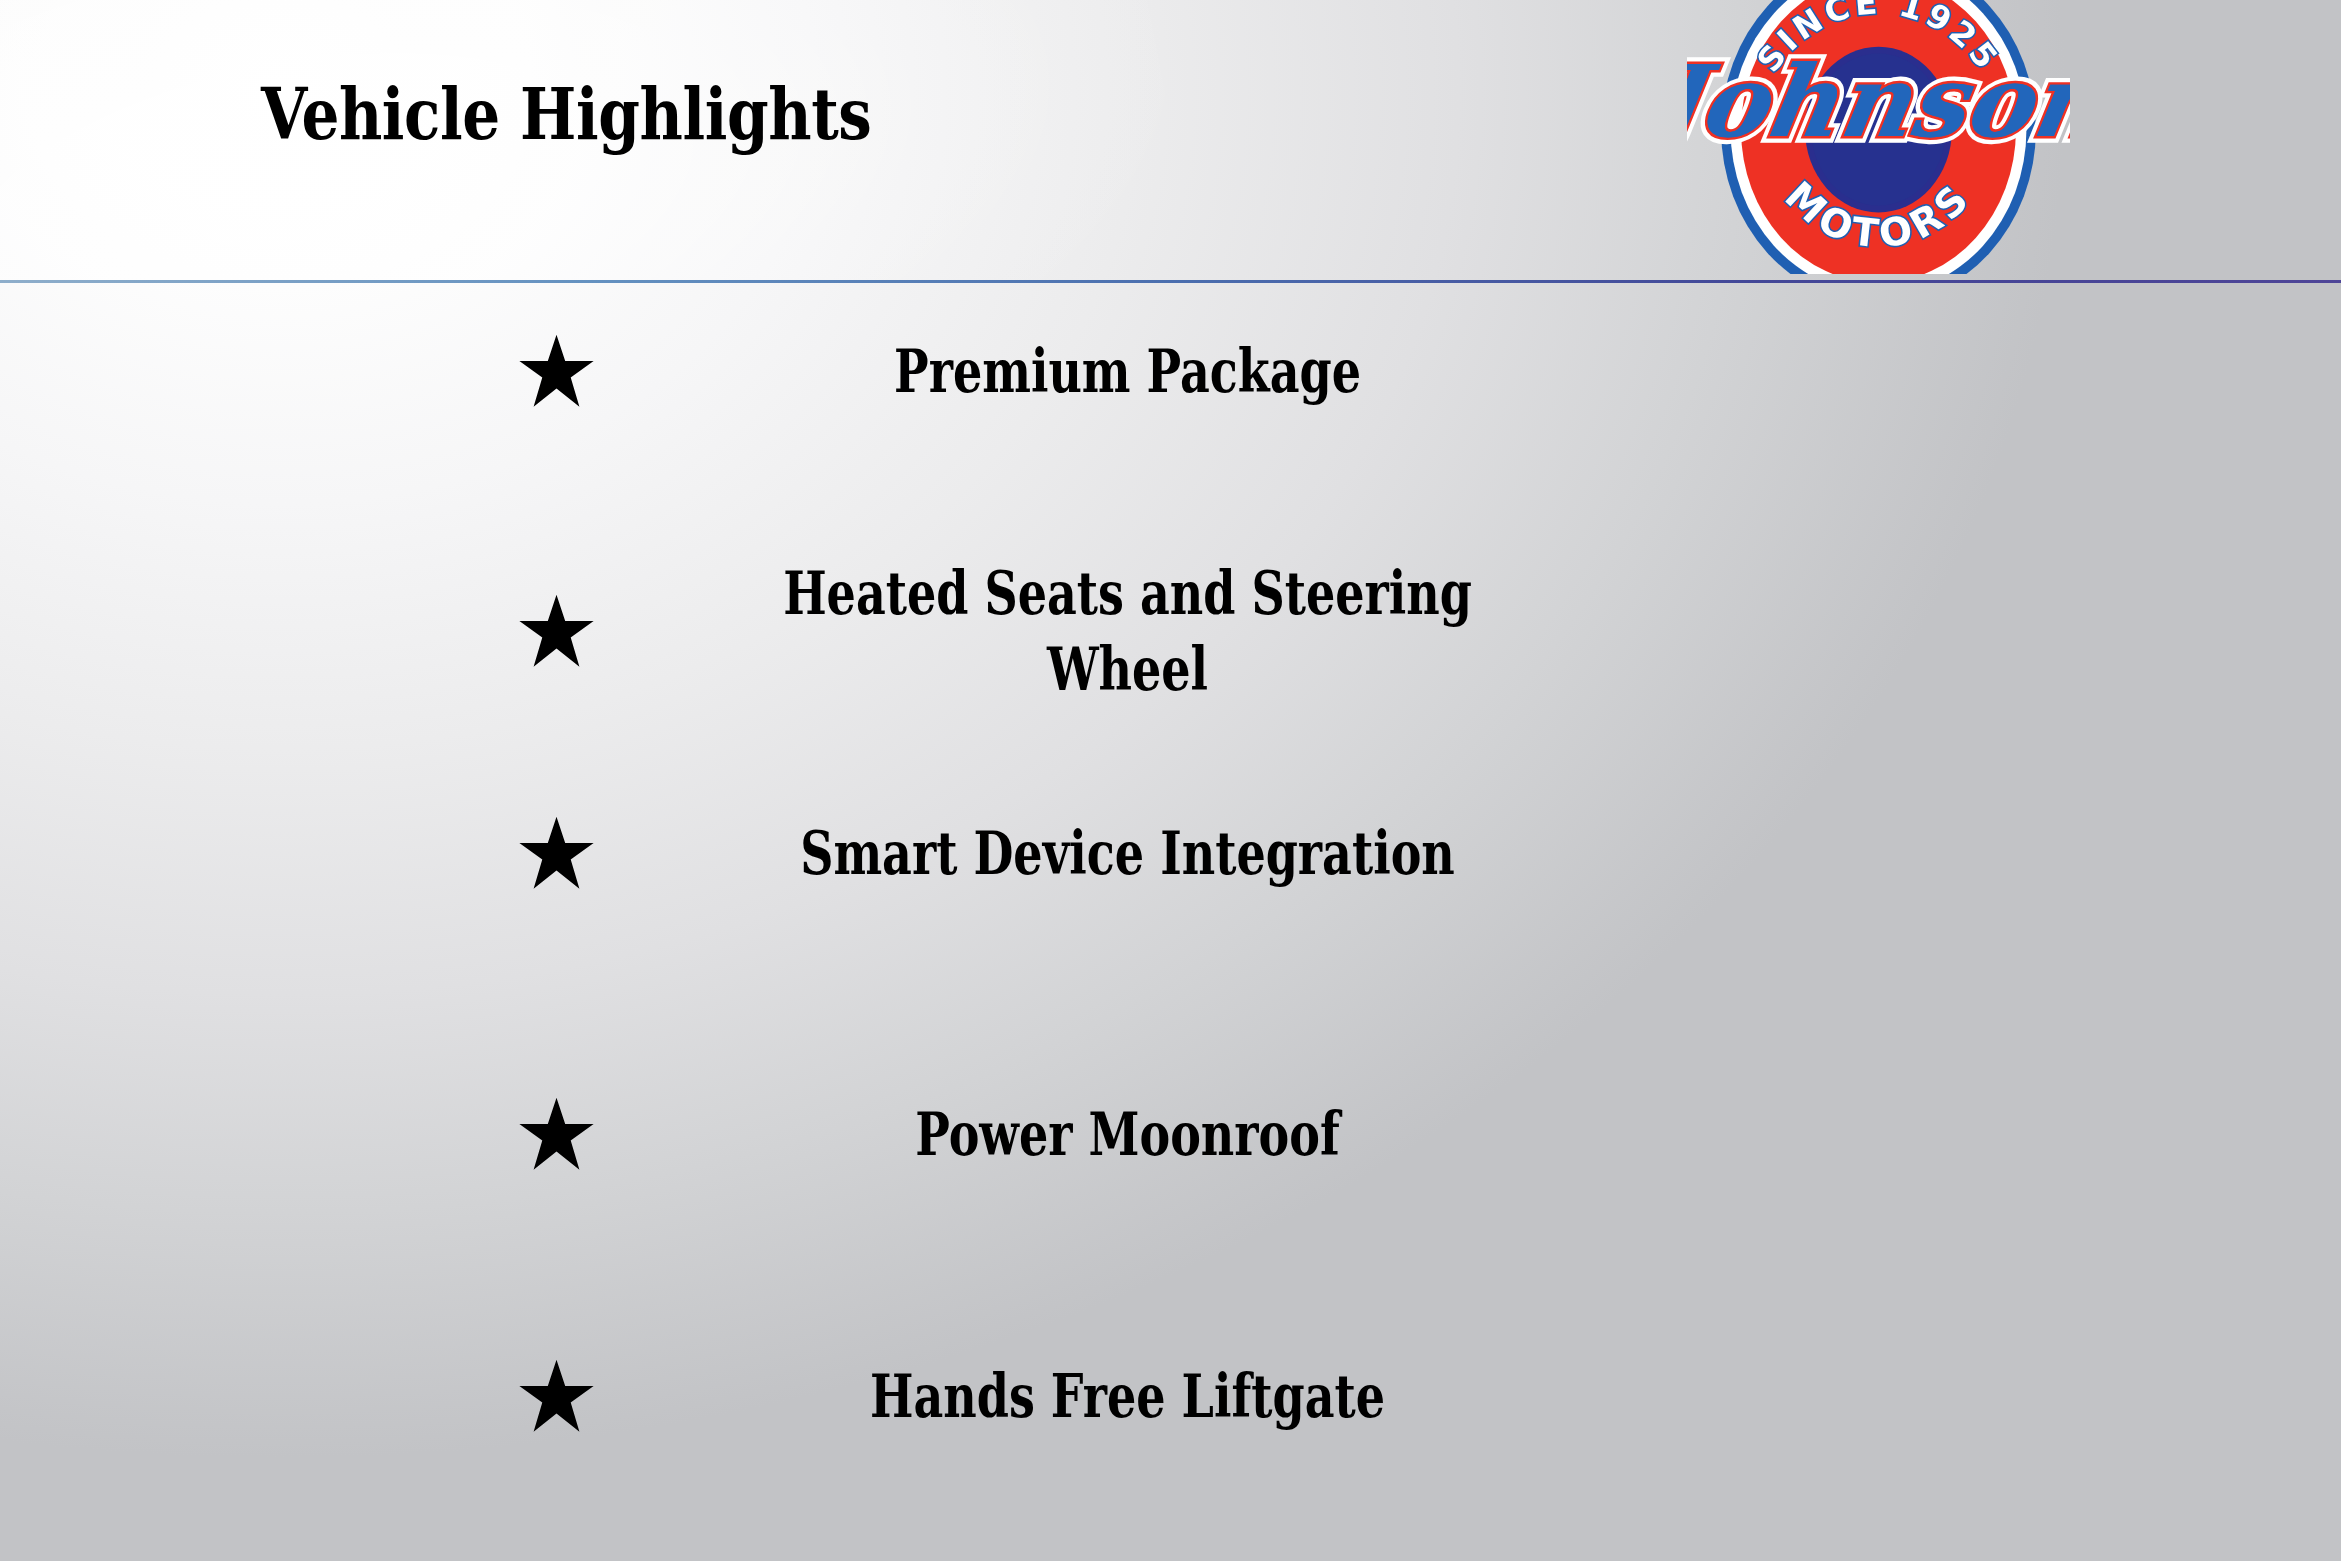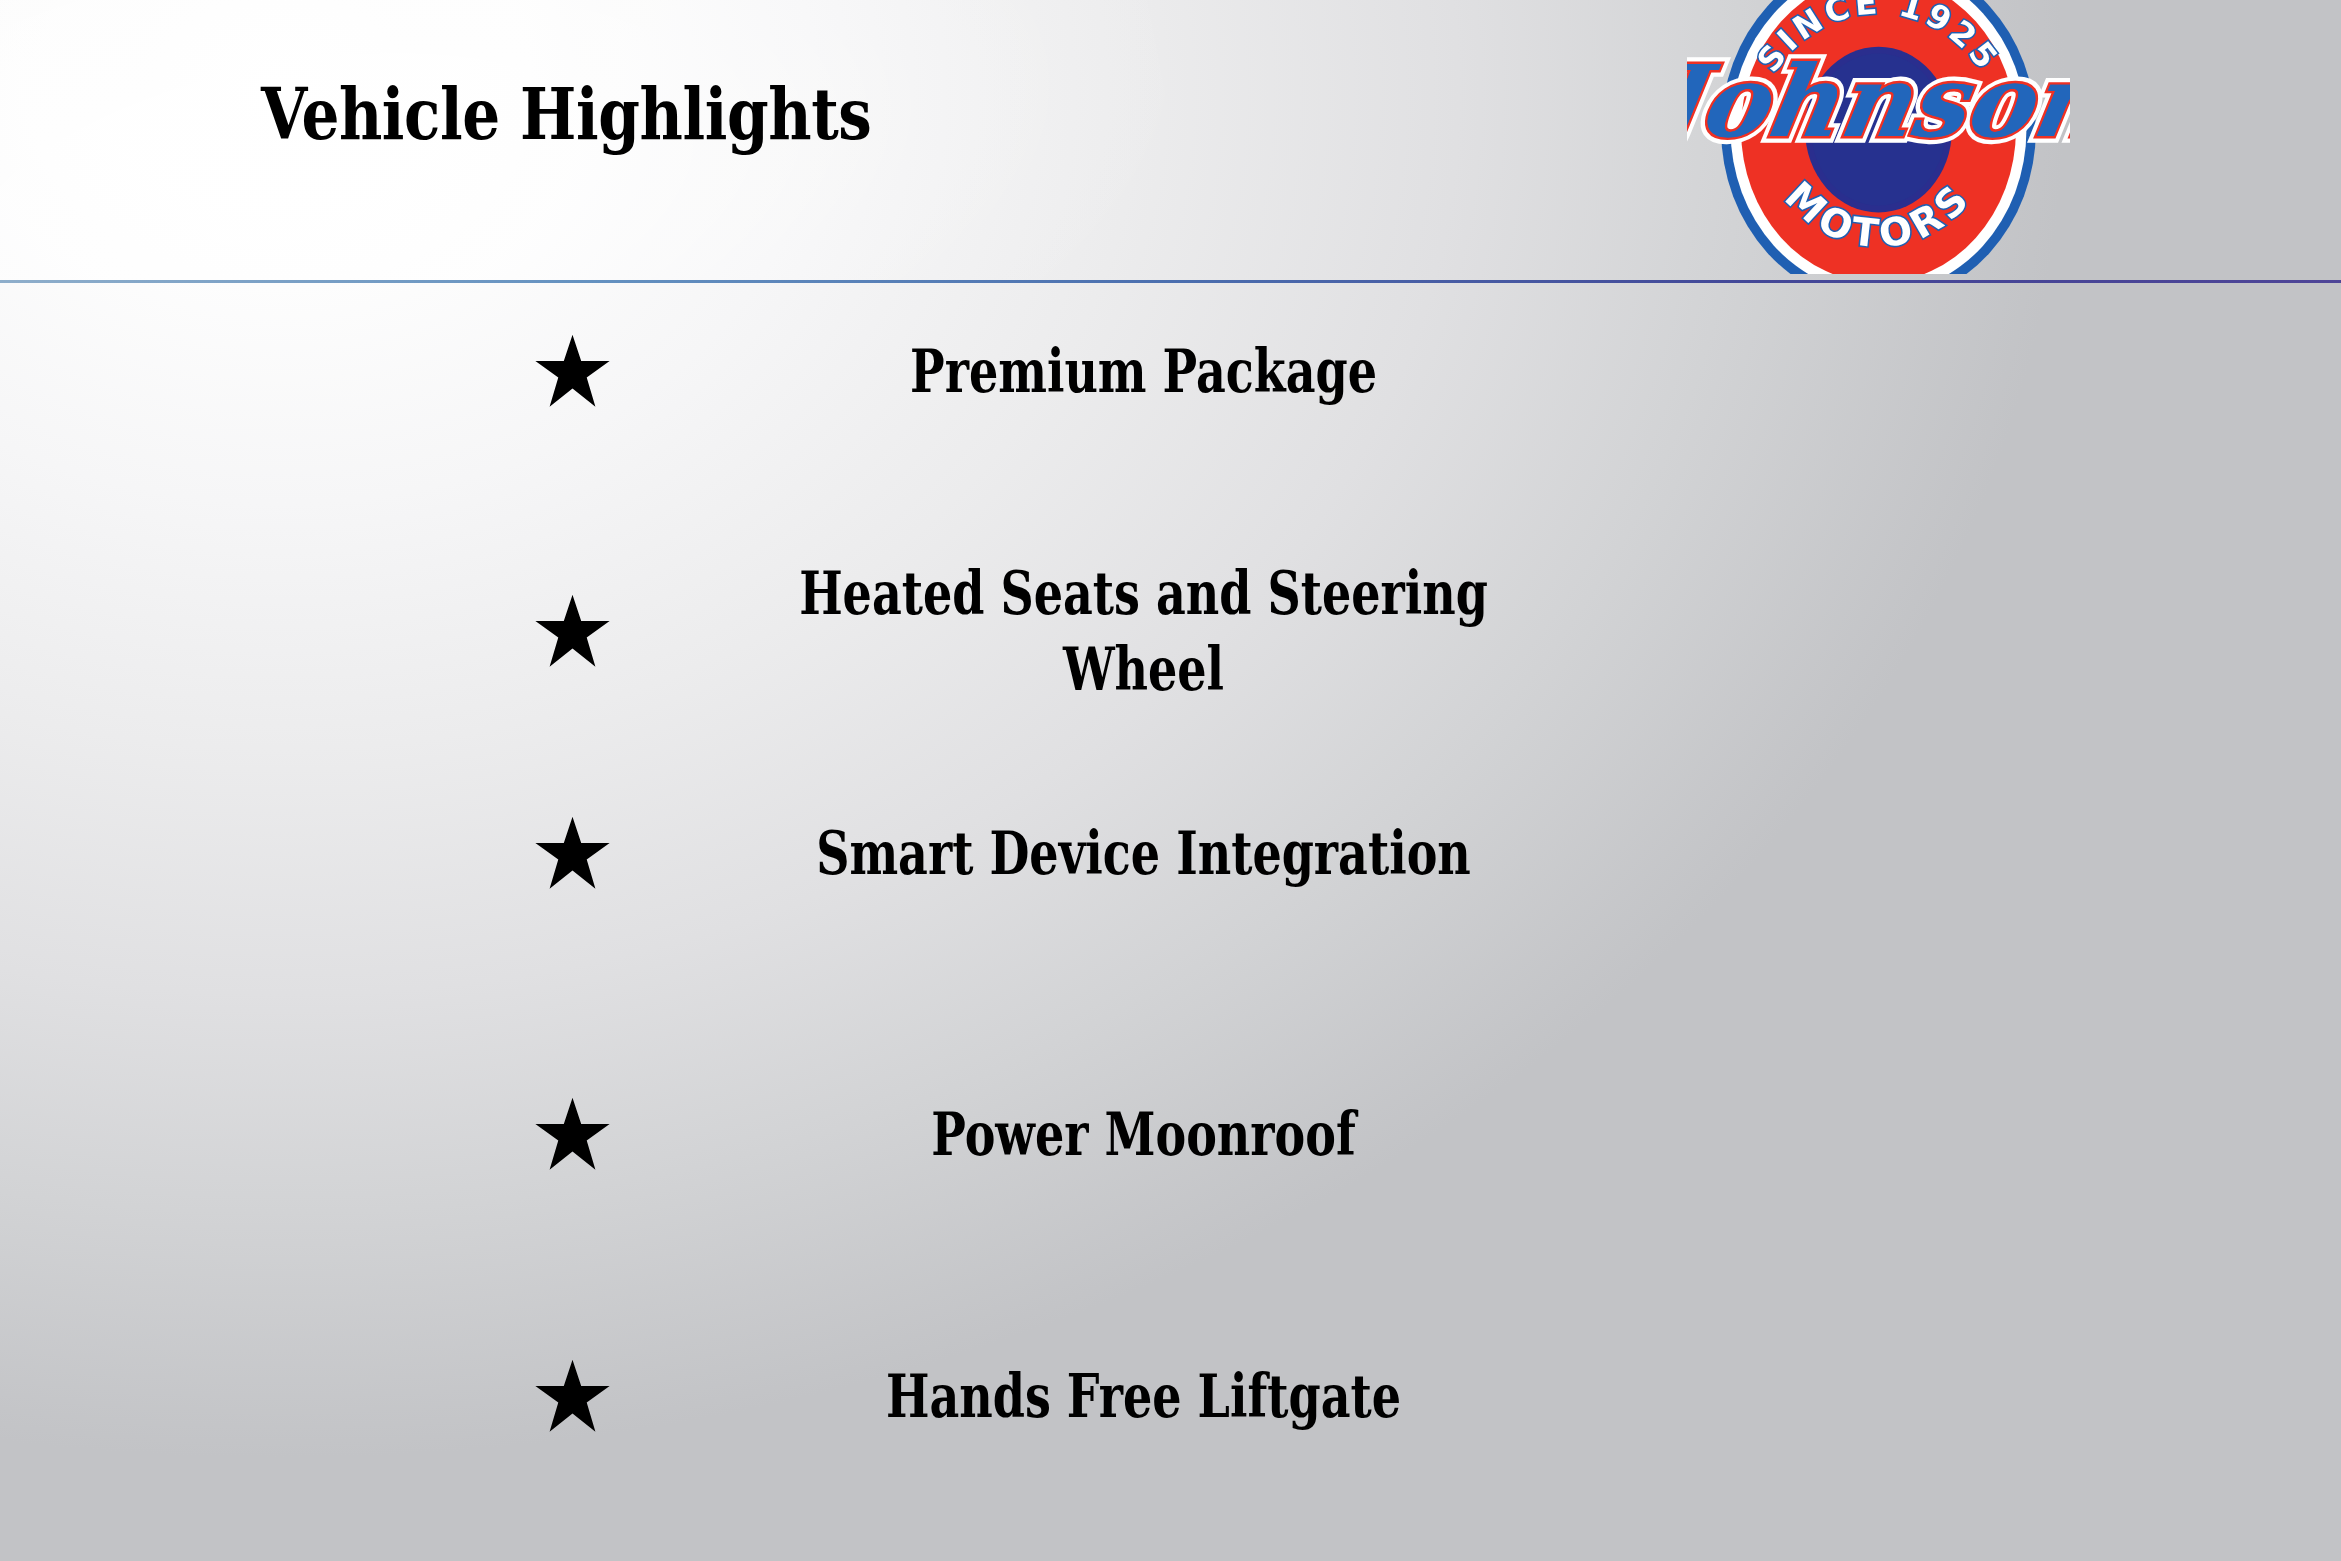--- a/index.html
+++ b/index.html
@@ -110,21 +110,21 @@
     left: 1687px;
     top: -28px;
     width: 383px;
     height: 302px;
   }
   .logo svg { display: block; width: 100%; height: 100%; }
 
   
   .highlights {
     position: absolute;
-    left: 16px;
+    left: 0;
     top: 280px;
     width: 1928px;
     height: 1282px;
   }
   .hl-row {
     position: absolute;
     left: 0;
     width: 2342px;
     display: flex;
     align-items: center;

